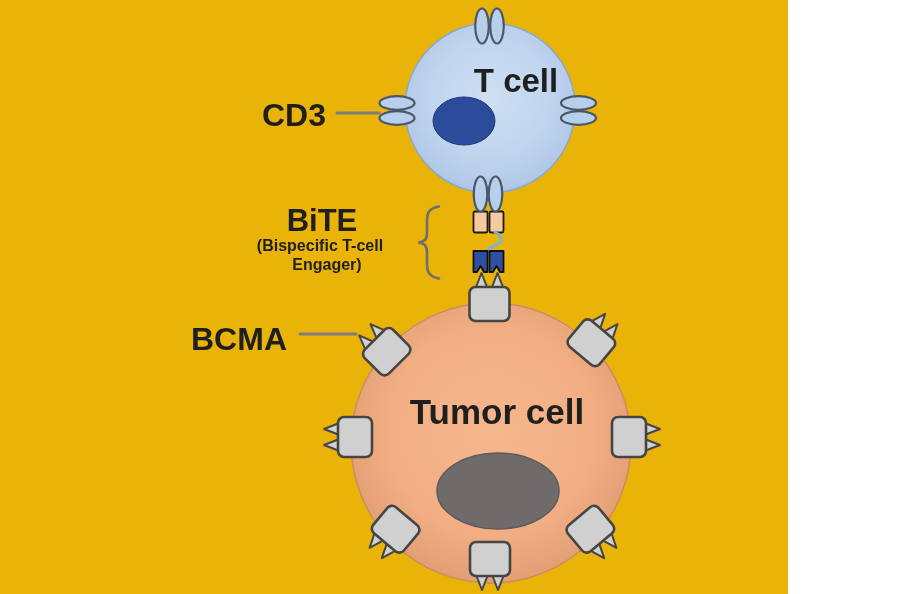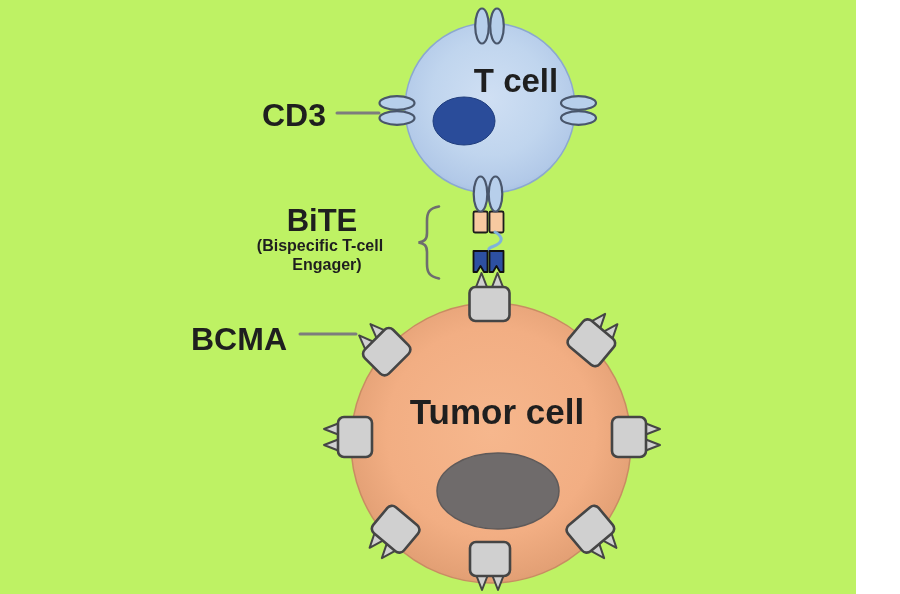--- a/index.html
+++ b/index.html
@@ -3,23 +3,23 @@
 <meta charset="utf-8">
 <style>
   html, body {
     margin: 0;
     padding: 0;
     background: #ffffff;
     font-family: "Liberation Sans", sans-serif;
   }
   .stage {
     position: relative;
-    width: 856px;
+    width: 788px;
     height: 594px;
-    background: #bef264;
+    background: #eab308;
     overflow: hidden;
   }
   svg { display: block; }
   .diagram-label {
     font-family: "Liberation Sans", sans-serif;
     font-weight: bold;
     fill: #1f1f1f;
   }
 </style>
 </head>

